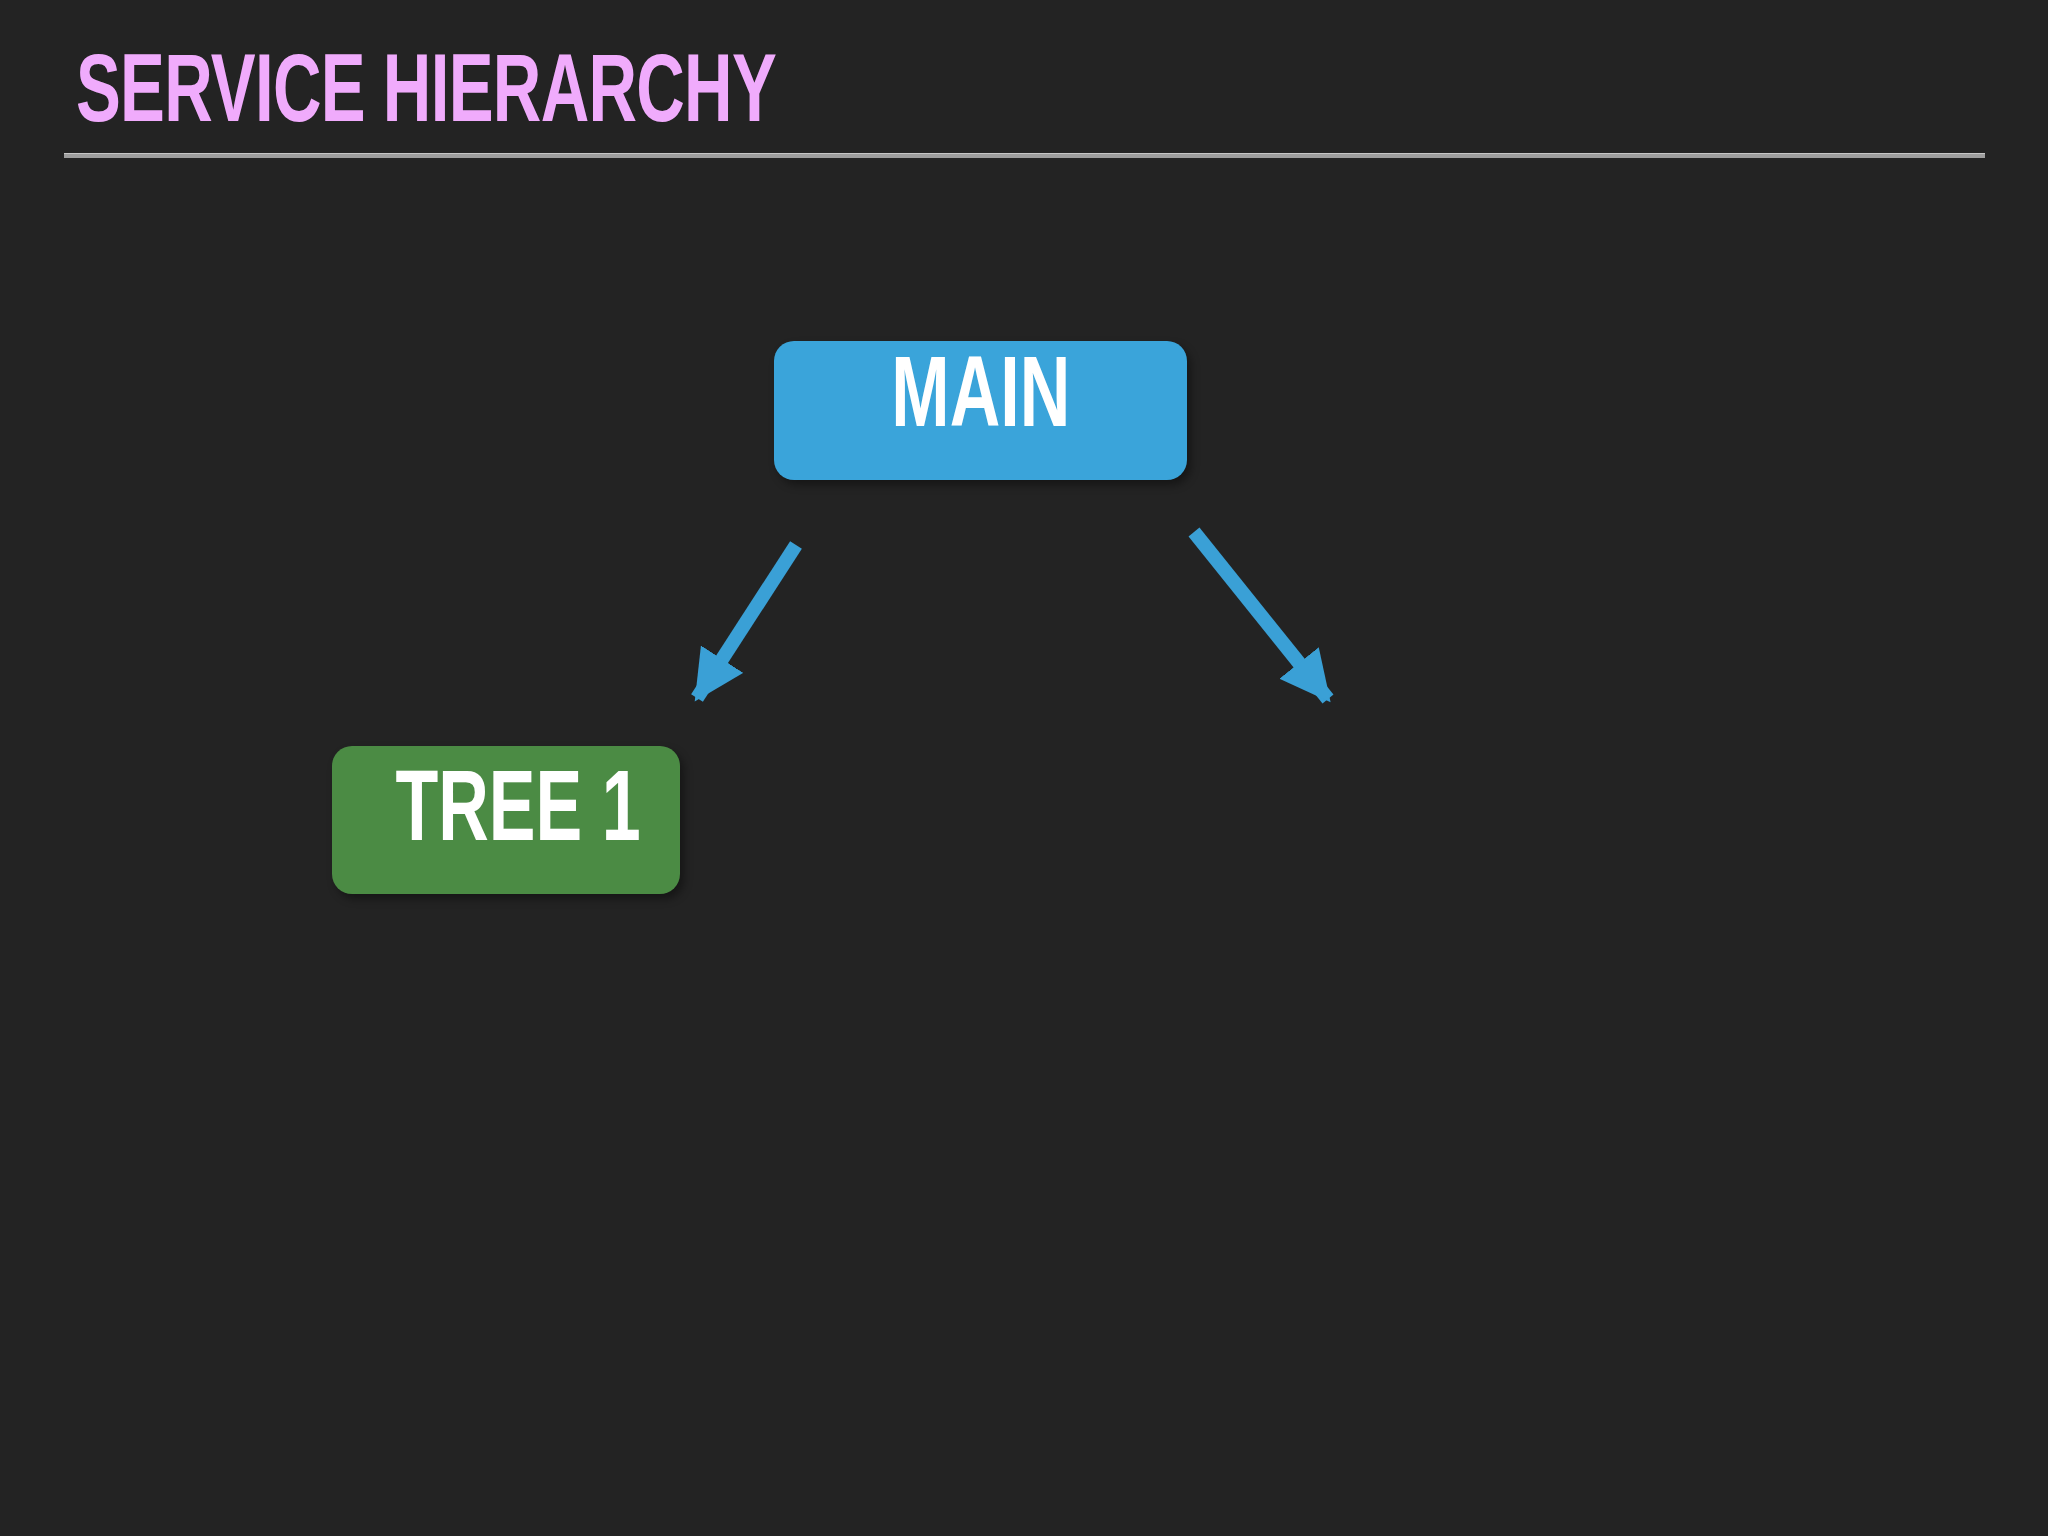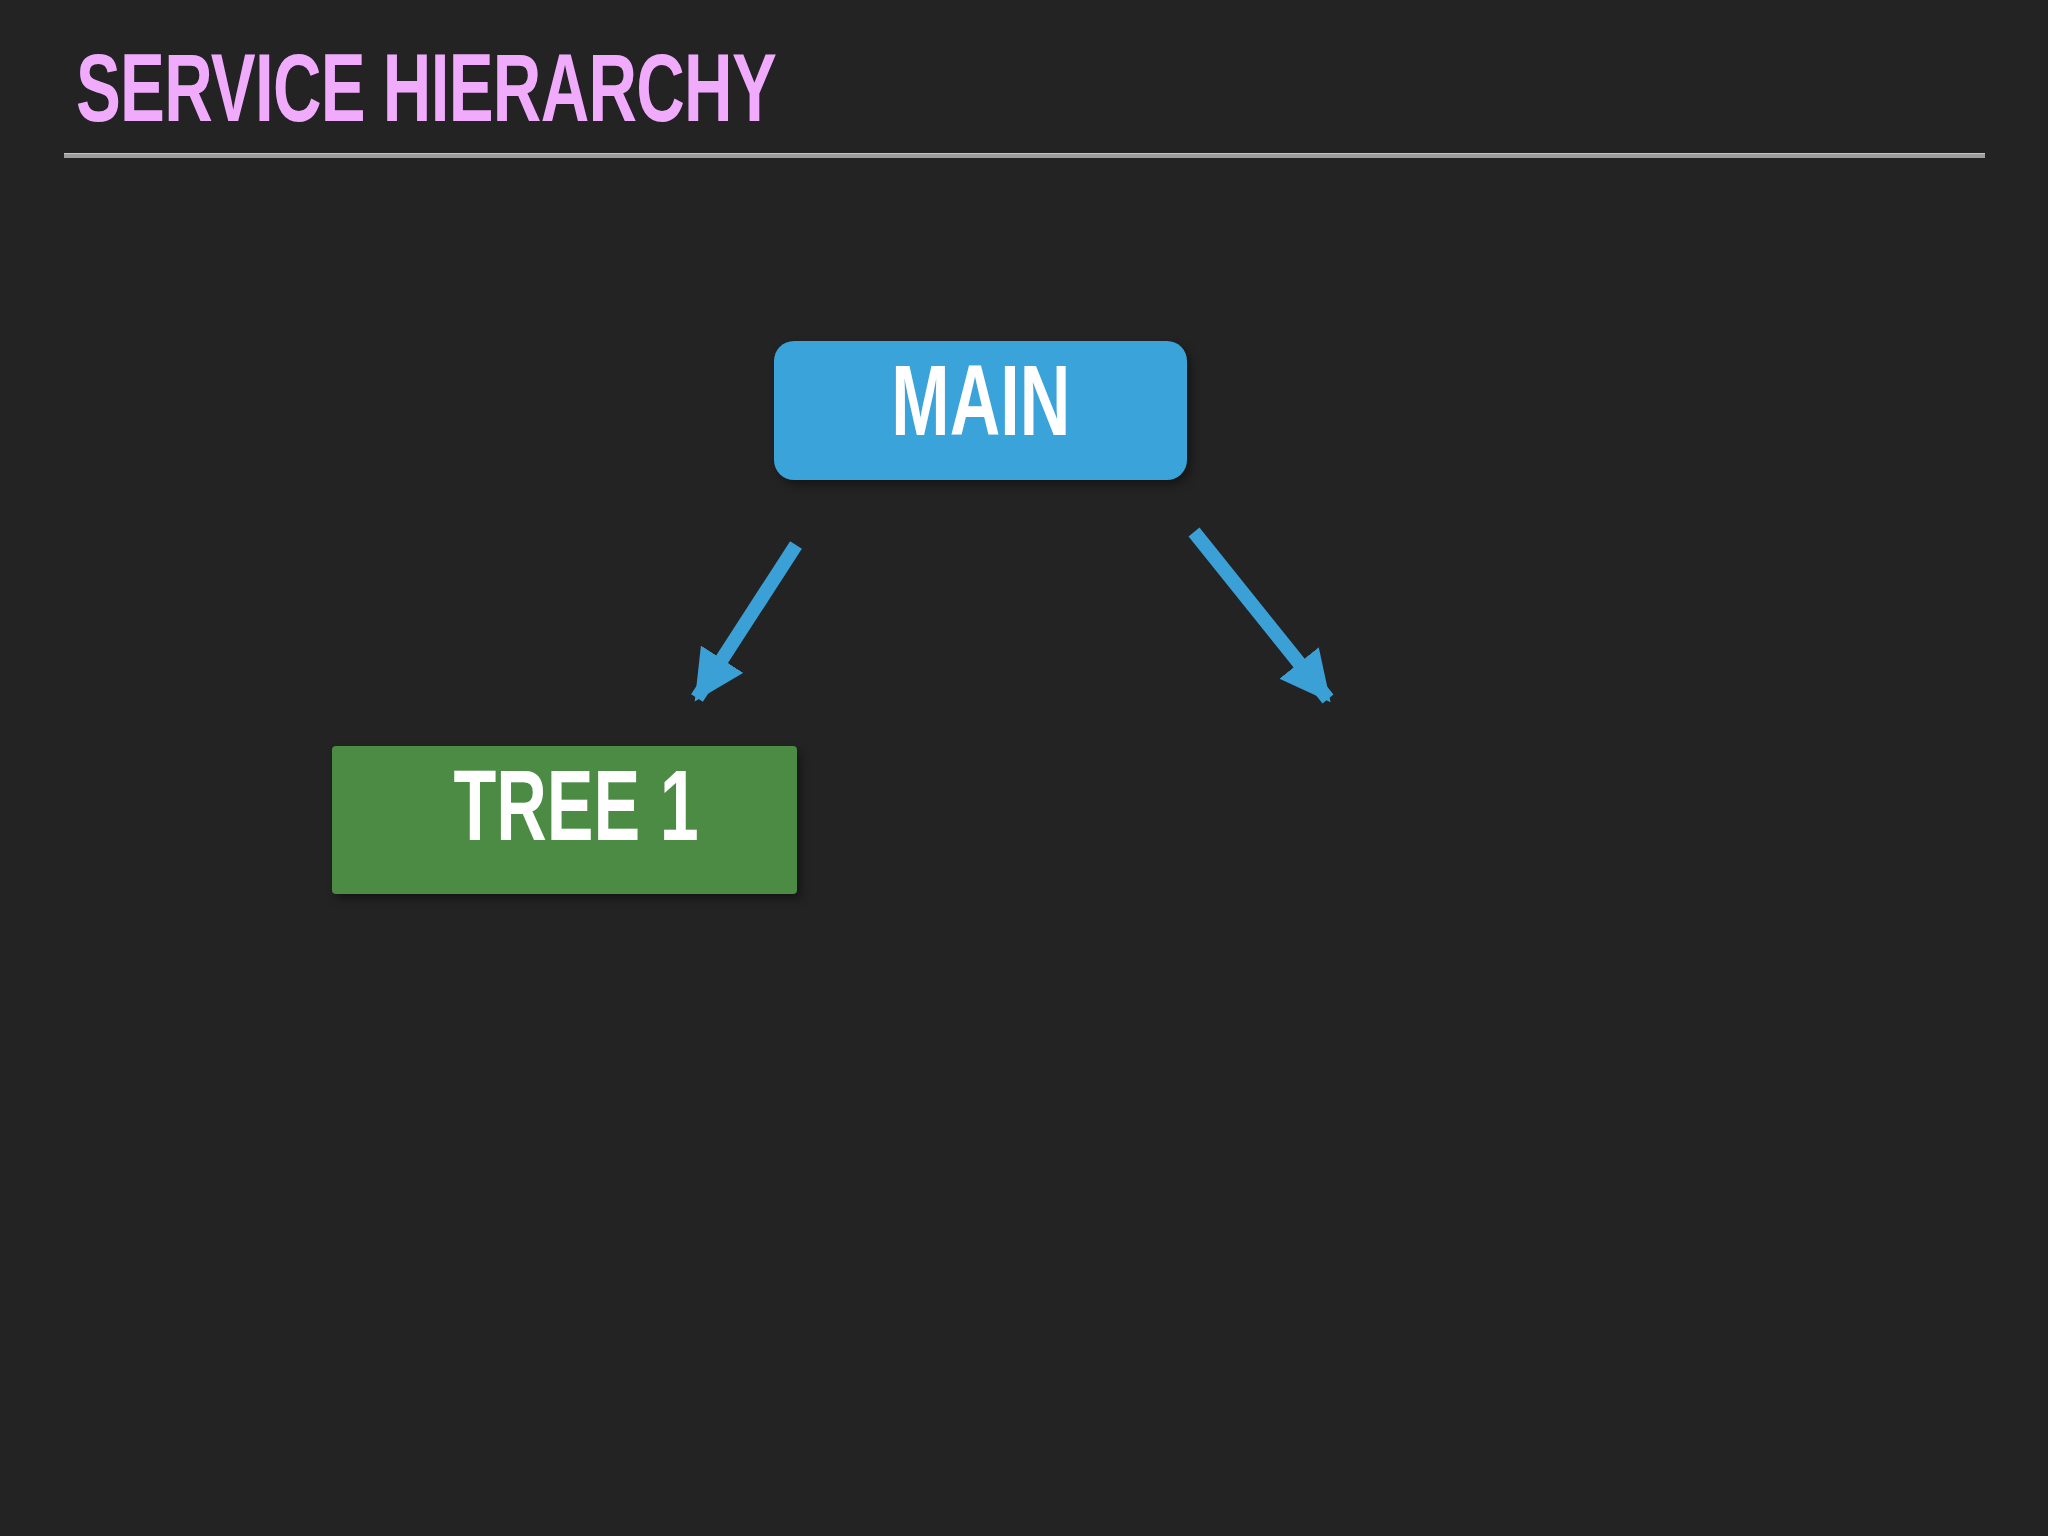--- a/index.html
+++ b/index.html
@@ -56,21 +56,20 @@
     display: inline-block;
     transform: scaleX(0.70);
     transform-origin: center top;
   }
   .node-main {
     left: 774px;
     top: 341px;
     width: 413px;
     height: 139px;
     border-radius: 20px;
-    padding-top: 9px;
     box-sizing: border-box;
     font-size: 100px;
   }
   .node-service {
     left: 763px;
     top: 478px;
     width: 432px;
     height: 74px;
     border-radius: 37px;
     padding-top: 5px;
@@ -80,23 +79,23 @@
   }
   .node-tree1 {
     left: 332px;
     top: 746px;
   }
   .node-tree2 {
     left: 1253px;
     top: 746px;
   }
   .node-tree {
-    width: 465px;
+    width: 348px;
     height: 148px;
-    border-radius: 4px;
+    border-radius: 20px;
     padding-top: 9px;
     box-sizing: border-box;
     font-size: 100px;
     padding-left: 24px;
   }
   
   .arrow-layer {
     position: absolute;
     left: 0;
     top: 0;

